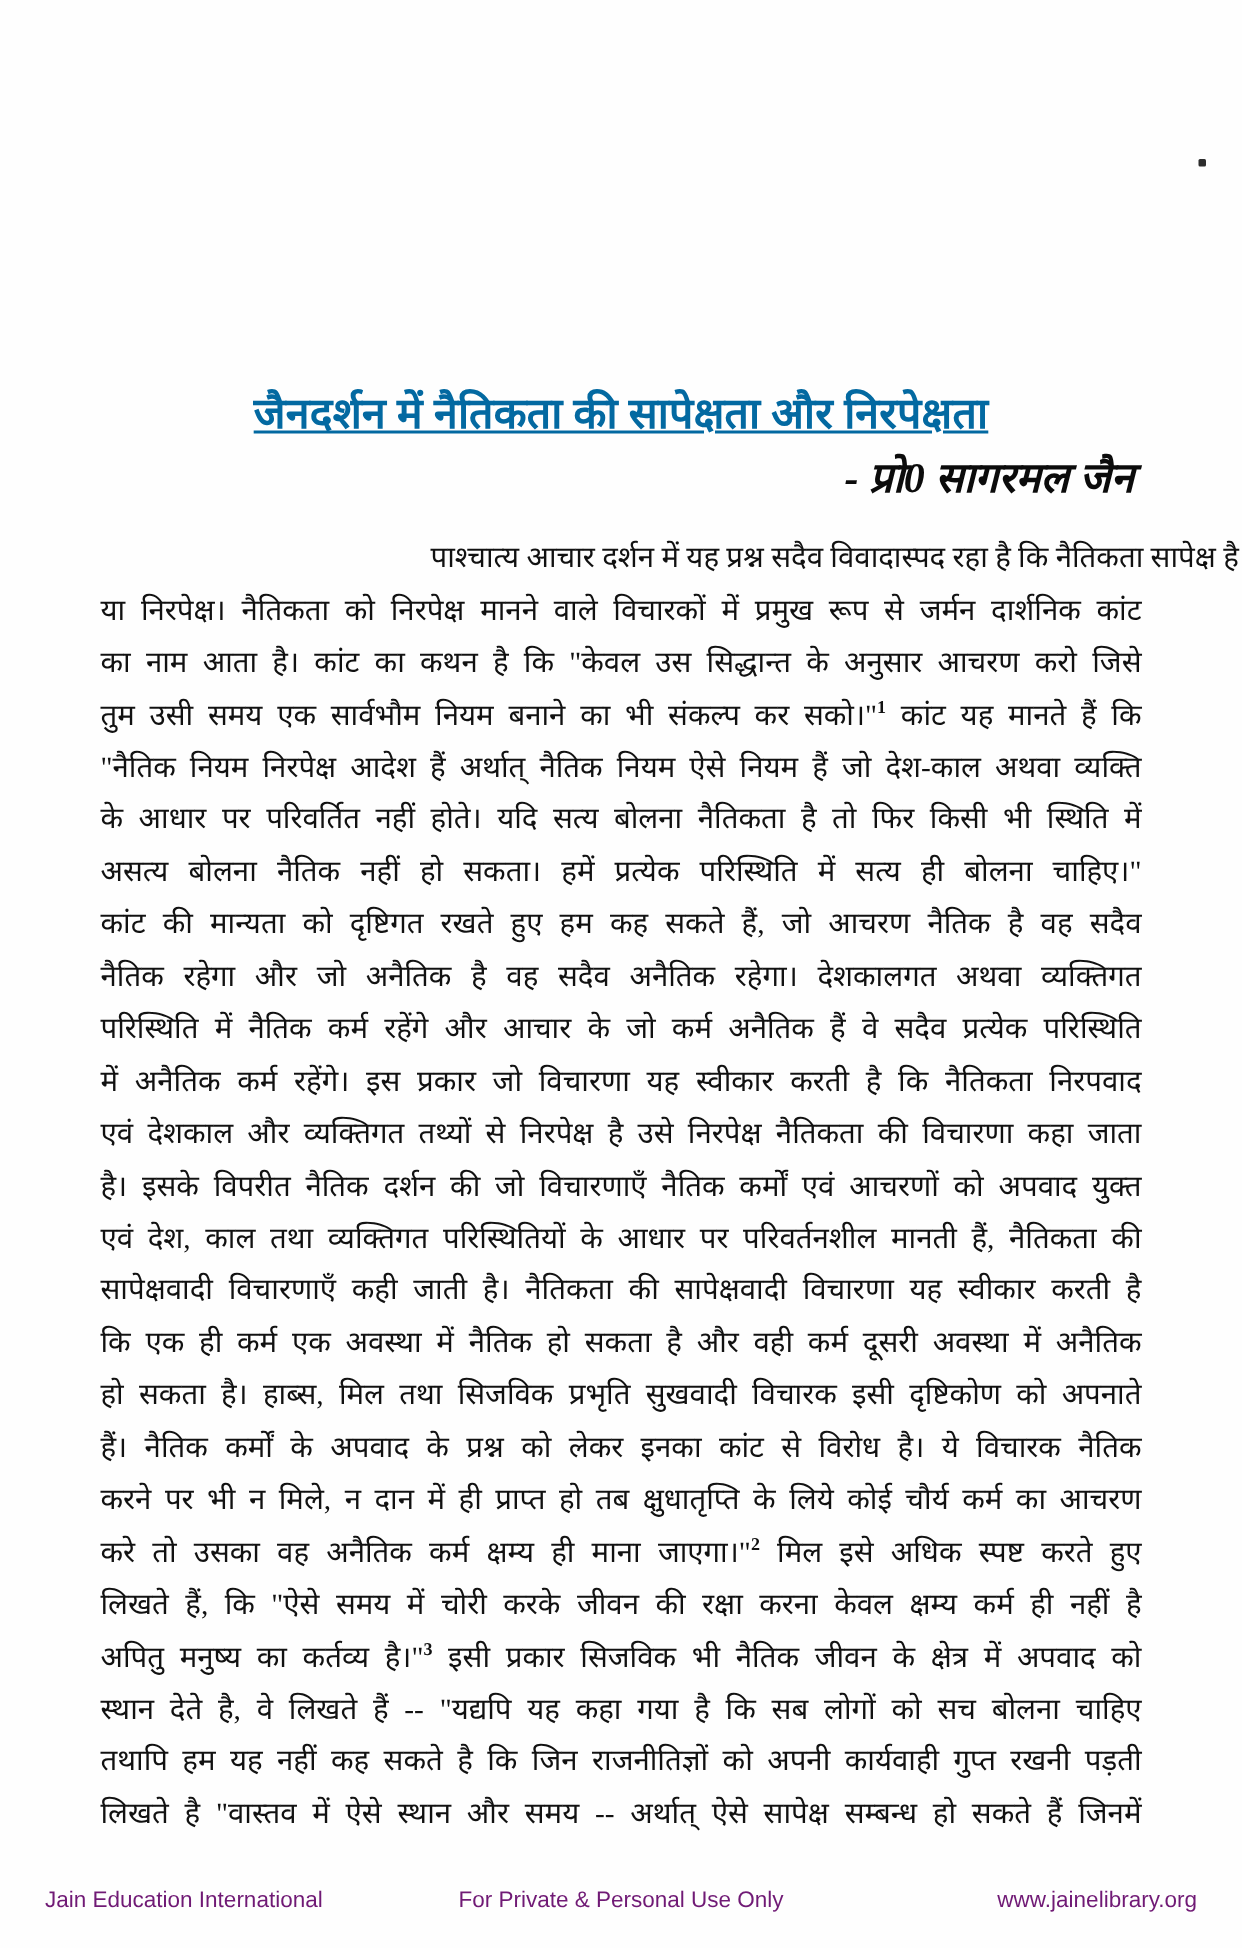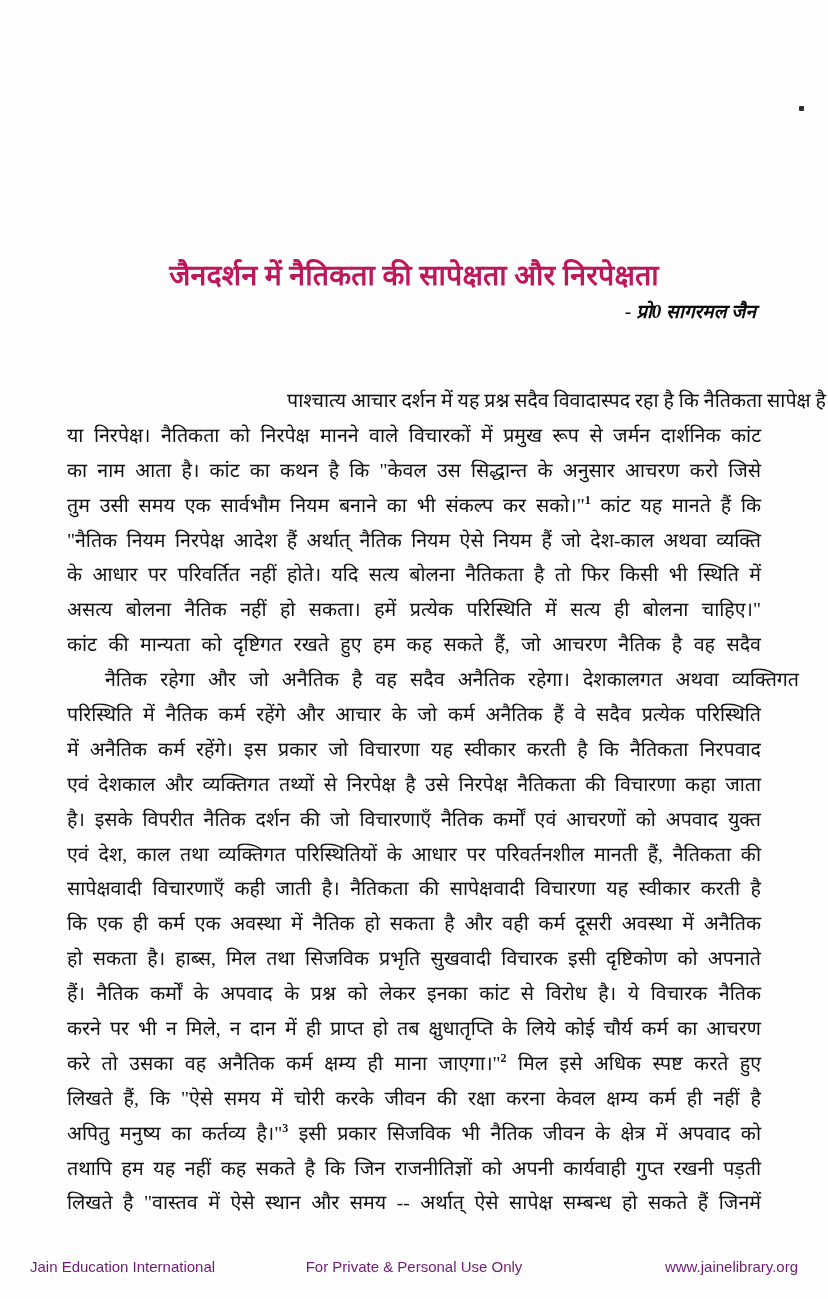--- a/index.html
+++ b/index.html
@@ -37,32 +37,33 @@
   .title {
     position: absolute;
     left: 0;
     right: 0;
     top: 236px;
     text-align: center;
     font-family: "Liberation Serif", serif;
     font-weight: 700;
     font-size: 28.5px;
     letter-spacing: .2px;
-    color: #be185d;
+    color: #0369a1;
     white-space: nowrap;
+    text-decoration: underline;
   }
 
   .byline {
     position: absolute;
     right: 72px;
     top: 298px;
     font-family: "Liberation Serif", serif;
     font-style: italic;
     font-weight: 700;
-    font-size: 19px;
+    font-size: 28px;
     color: #0b0b0b;
     white-space: nowrap;
   }
 
   .body-copy {
     position: absolute;
     left: 67px;
     top: 356px;
     width: 694px;
     font-family: "Liberation Serif", serif;
@@ -78,21 +79,20 @@
     height: 34.9px;
     letter-spacing: 0;
   }
   
   .body-copy .ln > span.j {
     display: inline-block;
     width: 100%;
   }
   .body-copy .ln.first-line {
     text-indent: 110px;
-    margin-top: 28px;
   }
 
   .sup {
     font-size: 12px;
     vertical-align: super;
     line-height: 0;
     font-weight: 600;
   }
 
   .footer {
@@ -139,34 +139,35 @@
 
   <div class="body-copy">
       <span class="ln first-line"><span class="j" style="width: auto;">पाश्चात्य आचार दर्शन में यह प्रश्न सदैव विवादास्पद रहा है कि नैतिकता सापेक्ष है</span></span>
       <span class="ln"><span class="j" style="width: auto; word-spacing: 5.585px;">या निरपेक्ष। नैतिकता को निरपेक्ष मानने वाले विचारकों में प्रमुख रूप से जर्मन दार्शनिक कांट</span></span>
       <span class="ln"><span class="j" style="width: auto; word-spacing: 5.27px;">का नाम आता है। कांट का कथन है कि "केवल उस सिद्धान्त के अनुसार आचरण करो जिसे</span></span>
       <span class="ln"><span class="j" style="width: auto; word-spacing: 4.929px;">तुम उसी समय एक सार्वभौम नियम बनाने का भी संकल्प कर सको।"<span class="sup">1</span> कांट यह मानते हैं कि</span></span>
       <span class="ln"><span class="j" style="width: auto; word-spacing: 4.496px;">"नैतिक नियम निरपेक्ष आदेश हैं अर्थात् नैतिक नियम ऐसे नियम हैं जो देश-काल अथवा व्यक्ति</span></span>
       <span class="ln"><span class="j" style="width: auto; word-spacing: 5.46px;">के आधार पर परिवर्तित नहीं होते। यदि सत्य बोलना नैतिकता है तो फिर किसी भी स्थिति में</span></span>
       <span class="ln"><span class="j" style="width: auto; word-spacing: 8.516px;">असत्य बोलना नैतिक नहीं हो सकता। हमें प्रत्येक परिस्थिति में सत्य ही बोलना चाहिए।"</span></span>
       <span class="ln"><span class="j" style="width: auto; word-spacing: 6.538px;">कांट की मान्यता को दृष्टिगत रखते हुए हम कह सकते हैं, जो आचरण नैतिक है वह सदैव</span></span>
-      <span class="ln"><span class="j" style="width: auto; word-spacing: 8.215px; margin-left: 38px;">नैतिक रहेगा और जो अनैतिक है वह सदैव अनैतिक रहेगा। देशकालगत अथवा व्यक्तिगत</span></span>
+      <span class="ln"><span class="j" style="width: auto; word-spacing: 8.215px;">नैतिक रहेगा और जो अनैतिक है वह सदैव अनैतिक रहेगा। देशकालगत अथवा व्यक्तिगत</span></span>
       <span class="ln"><span class="j" style="width: auto; word-spacing: 5.906px;">परिस्थिति में नैतिक कर्म रहेंगे और आचार के जो कर्म अनैतिक हैं वे सदैव प्रत्येक परिस्थिति</span></span>
       <span class="ln"><span class="j" style="width: auto; word-spacing: 6.23px;">में अनैतिक कर्म रहेंगे। इस प्रकार जो विचारणा यह स्वीकार करती है कि नैतिकता निरपवाद</span></span>
       <span class="ln"><span class="j" style="width: auto; word-spacing: 4.624px;">एवं देशकाल और व्यक्तिगत तथ्यों से निरपेक्ष है उसे निरपेक्ष नैतिकता की विचारणा कहा जाता</span></span>
       <span class="ln"><span class="j" style="width: auto; word-spacing: 4.94px; font-family: Liberation Serif, serif;">है। इसके विपरीत नैतिक दर्शन की जो विचारणाएँ नैतिक कर्मों एवं आचरणों को अपवाद युक्त</span></span>
       <span class="ln"><span class="j" style="width: auto; word-spacing: 4.855px;">एवं देश, काल तथा व्यक्तिगत परिस्थितियों के आधार पर परिवर्तनशील मानती हैं, नैतिकता की</span></span>
       <span class="ln"><span class="j" style="width: auto; word-spacing: 5.587px;">सापेक्षवादी विचारणाएँ कही जाती है। नैतिकता की सापेक्षवादी विचारणा यह स्वीकार करती है</span></span>
       <span class="ln"><span class="j" style="width: auto; word-spacing: 4.949px;">कि एक ही कर्म एक अवस्था में नैतिक हो सकता है और वही कर्म दूसरी अवस्था में अनैतिक</span></span>
       <span class="ln"><span class="j" style="width: auto; word-spacing: 5.258px;">हो सकता है। हाब्स, मिल तथा सिजविक प्रभृति सुखवादी विचारक इसी दृष्टिकोण को अपनाते</span></span>
       <span class="ln"><span class="j" style="width: auto; word-spacing: 6.679px;">हैं। नैतिक कर्मों के अपवाद के प्रश्न को लेकर इनका कांट से विरोध है। ये विचारक नैतिक</span></span>
       <span class="ln"><span class="j" style="width: auto; word-spacing: 4.1px;">करने पर भी न मिले, न दान में ही प्राप्त हो तब क्षुधातृप्ति के लिये कोई चौर्य कर्म का आचरण</span></span>
       <span class="ln"><span class="j" style="width: auto; word-spacing: 6.545px;">करे तो उसका वह अनैतिक कर्म क्षम्य ही माना जाएगा।"<span class="sup">2</span> मिल इसे अधिक स्पष्ट करते हुए</span></span>
       <span class="ln"><span class="j" style="width: auto; word-spacing: 6.073px;">लिखते हैं, कि "ऐसे समय में चोरी करके जीवन की रक्षा करना केवल क्षम्य कर्म ही नहीं है</span></span>
       <span class="ln"><span class="j" style="width: auto; word-spacing: 5.553px;">अपितु मनुष्य का कर्तव्य है।"<span class="sup">3</span> इसी प्रकार सिजविक भी नैतिक जीवन के क्षेत्र में अपवाद को</span></span>
+      <span class="ln"><span class="j" style="width: auto; word-spacing: 5.617px;">स्थान देते है, वे लिखते हैं -- "यद्यपि यह कहा गया है कि सब लोगों को सच बोलना चाहिए</span></span>
       <span class="ln"><span class="j" style="width: auto; word-spacing: 4.716px;">तथापि हम यह नहीं कह सकते है कि जिन राजनीतिज्ञों को अपनी कार्यवाही गुप्त रखनी पड़ती</span></span>
       <span class="ln"><span class="j" style="width: auto; word-spacing: 5.621px;">लिखते है "वास्तव में ऐसे स्थान और समय -- अर्थात् ऐसे सापेक्ष सम्बन्ध हो सकते हैं जिनमें</span></span>
     </div>
 
   <div class="footer">
     <span class="f-left">Jain Education International</span>
     <span class="f-center">For Private &amp; Personal Use Only</span>
     <span class="f-right">www.jainelibrary.org</span>
   </div>
 

